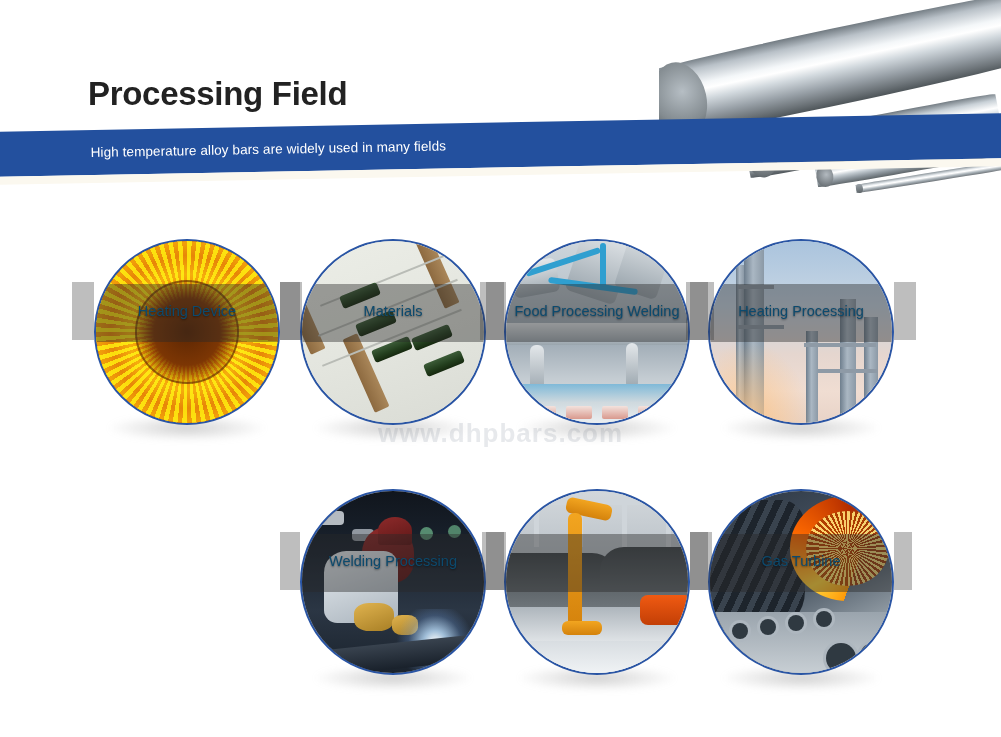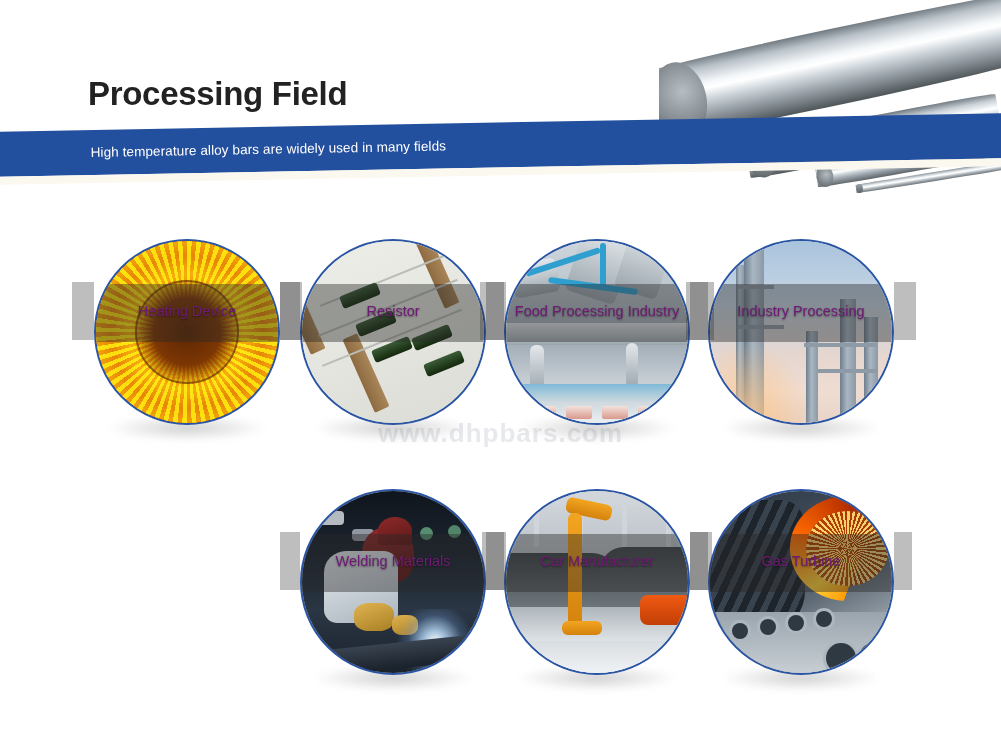--- a/index.html
+++ b/index.html
@@ -83,21 +83,21 @@
     background:#dfe3e6;
   }
   .photo{position:absolute;inset:-2px;overflow:hidden;}
   .veil{
     position:absolute;left:-10%;width:120%;top:43px;height:58px;
     background:rgba(40,40,40,.42);
   }
   .label{
     position:absolute;left:-14%;width:128%;top:43px;height:58px;
     display:flex;align-items:center;justify-content:center;
-    color:#701a75;font-size:14.5px;white-space:nowrap;
+    color:#0c4a6e;font-size:14.5px;white-space:nowrap;
     text-shadow:0 1px 2px rgba(0,0,0,.45);
     z-index:4;
   }
   .veil-out{
     position:absolute;top:43px;height:58px;
     background:rgba(40,40,40,.30);
     z-index:1;
   }
 
   
@@ -293,21 +293,21 @@
             <div class="res-lead" style="left:22px;top:126px;width:150px;transform:rotate(-22deg);"></div>
             <div class="res-body" style="left:40px;top:50px;width:40px;transform:rotate(-22deg);"></div>
             <div class="res-body" style="left:56px;top:78px;width:40px;transform:rotate(-22deg);"></div>
             <div class="res-body" style="left:72px;top:104px;width:40px;transform:rotate(-22deg);"></div>
             <div class="res-body" style="left:112px;top:92px;width:40px;transform:rotate(-22deg);"></div>
             <div class="res-body" style="left:124px;top:118px;width:40px;transform:rotate(-22deg);"></div>
           </div>
         </div>
         <div class="veil"></div>
       </div>
-      <div class="label">Resistor</div>
+      <div class="label">Materials</div>
     </div>
 
     <div class="cell" style="left:504px;top:239px;">
       <div class="shadow"></div>
       <div class="veil-out" style="left:-24px;width:24px;"></div>
       <div class="veil-out" style="right:-24px;width:24px;"></div>
       <div class="circle">
         <div class="photo">
           <div class="art-food">
             <div class="mach" style="left:70px;top:-10px;width:52px;height:70px;transform:rotate(18deg);"></div>
@@ -321,21 +321,21 @@
             <div class="mach" style="left:122px;top:104px;width:12px;height:46px;"></div>
             <div class="belt"></div>
             <div class="box" style="left:26px;"></div>
             <div class="box" style="left:62px;"></div>
             <div class="box" style="left:98px;"></div>
             <div class="box" style="left:134px;"></div>
           </div>
         </div>
         <div class="veil"></div>
       </div>
-      <div class="label">Food Processing Industry</div>
+      <div class="label">Food Processing Welding</div>
     </div>
 
     <div class="cell" style="left:708px;top:239px;">
       <div class="shadow"></div>
       <div class="veil-out" style="left:-22px;width:22px;"></div>
       <div class="veil-out" style="right:-22px;width:22px;"></div>
       <div class="circle">
         <div class="photo">
           <div class="art-chem">
             <div class="tower" style="left:36px;top:8px;width:20px;height:172px;"></div>
@@ -345,21 +345,21 @@
             <div class="tower" style="left:98px;top:92px;width:12px;height:94px;"></div>
             <div class="pipe" style="left:30px;top:46px;width:36px;height:4px;"></div>
             <div class="pipe" style="left:30px;top:86px;width:46px;height:4px;"></div>
             <div class="pipe" style="left:96px;top:104px;width:72px;height:4px;"></div>
             <div class="pipe" style="left:110px;top:130px;width:60px;height:4px;"></div>
             <div class="glow"></div>
           </div>
         </div>
         <div class="veil"></div>
       </div>
-      <div class="label">Industry Processing</div>
+      <div class="label">Heating Processing</div>
     </div>
 
 
     <div class="cell" style="left:300px;top:489px;">
       <div class="shadow"></div>
       <div class="veil-out" style="left:-20px;width:20px;"></div>
       <div class="veil-out" style="right:-20px;width:20px;"></div>
       <div class="circle">
         <div class="photo">
           <div class="art-weld">
@@ -371,21 +371,21 @@
             <div class="helm" style="left:78px;top:28px;width:34px;height:28px;border-radius:50% 50% 10% 10%;"></div>
             <div class="shirt" style="left:24px;top:62px;width:74px;height:72px;"></div>
             <div class="glove" style="left:54px;top:114px;width:40px;height:28px;"></div>
             <div class="glove" style="left:92px;top:126px;width:26px;height:20px;"></div>
             <div class="spark" style="left:96px;top:120px;width:78px;height:66px;"></div>
             <div style="position:absolute;left:-6px;bottom:6px;width:200px;height:26px;background:linear-gradient(180deg,#39434f,#19212b);transform:rotate(-6deg);"></div>
           </div>
         </div>
         <div class="veil"></div>
       </div>
-      <div class="label">Welding Materials</div>
+      <div class="label">Welding Processing</div>
     </div>
 
     <div class="cell" style="left:504px;top:489px;">
       <div class="shadow"></div>
       <div class="veil-out" style="left:-22px;width:22px;"></div>
       <div class="veil-out" style="right:-22px;width:22px;"></div>
       <div class="circle">
         <div class="photo">
           <div class="art-car">
             <div class="frame" style="left:-6px;top:10px;width:200px;height:6px;"></div>
@@ -397,21 +397,20 @@
             <div class="body" style="left:96px;top:58px;width:100px;height:60px;border-radius:24px 14px 6px 6px;"></div>
             <div class="robot" style="left:62px;top:12px;width:46px;height:16px;transform:rotate(12deg);"></div>
             <div class="robot" style="left:64px;top:24px;width:14px;height:116px;"></div>
             <div class="robot" style="left:58px;top:132px;width:40px;height:14px;"></div>
             <div class="orange" style="left:136px;top:106px;width:52px;height:30px;"></div>
             <div class="frame" style="left:-6px;bottom:0;width:200px;height:34px;background:linear-gradient(180deg,#d8dde1,#f1f4f6);"></div>
           </div>
         </div>
         <div class="veil"></div>
       </div>
-      <div class="label">Car Manufacturer</div>
     </div>
 
     <div class="cell" style="left:708px;top:489px;">
       <div class="shadow"></div>
       <div class="veil-out" style="left:-18px;width:18px;"></div>
       <div class="veil-out" style="right:-18px;width:18px;"></div>
       <div class="circle">
         <div class="photo">
           <div class="art-turbine">
             <div class="blades"></div>

